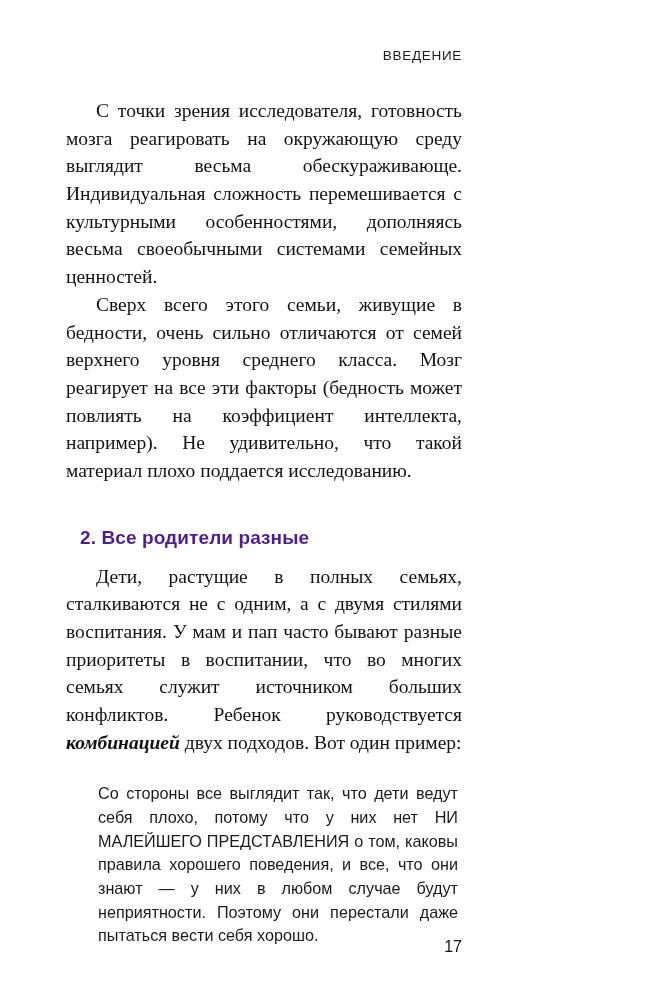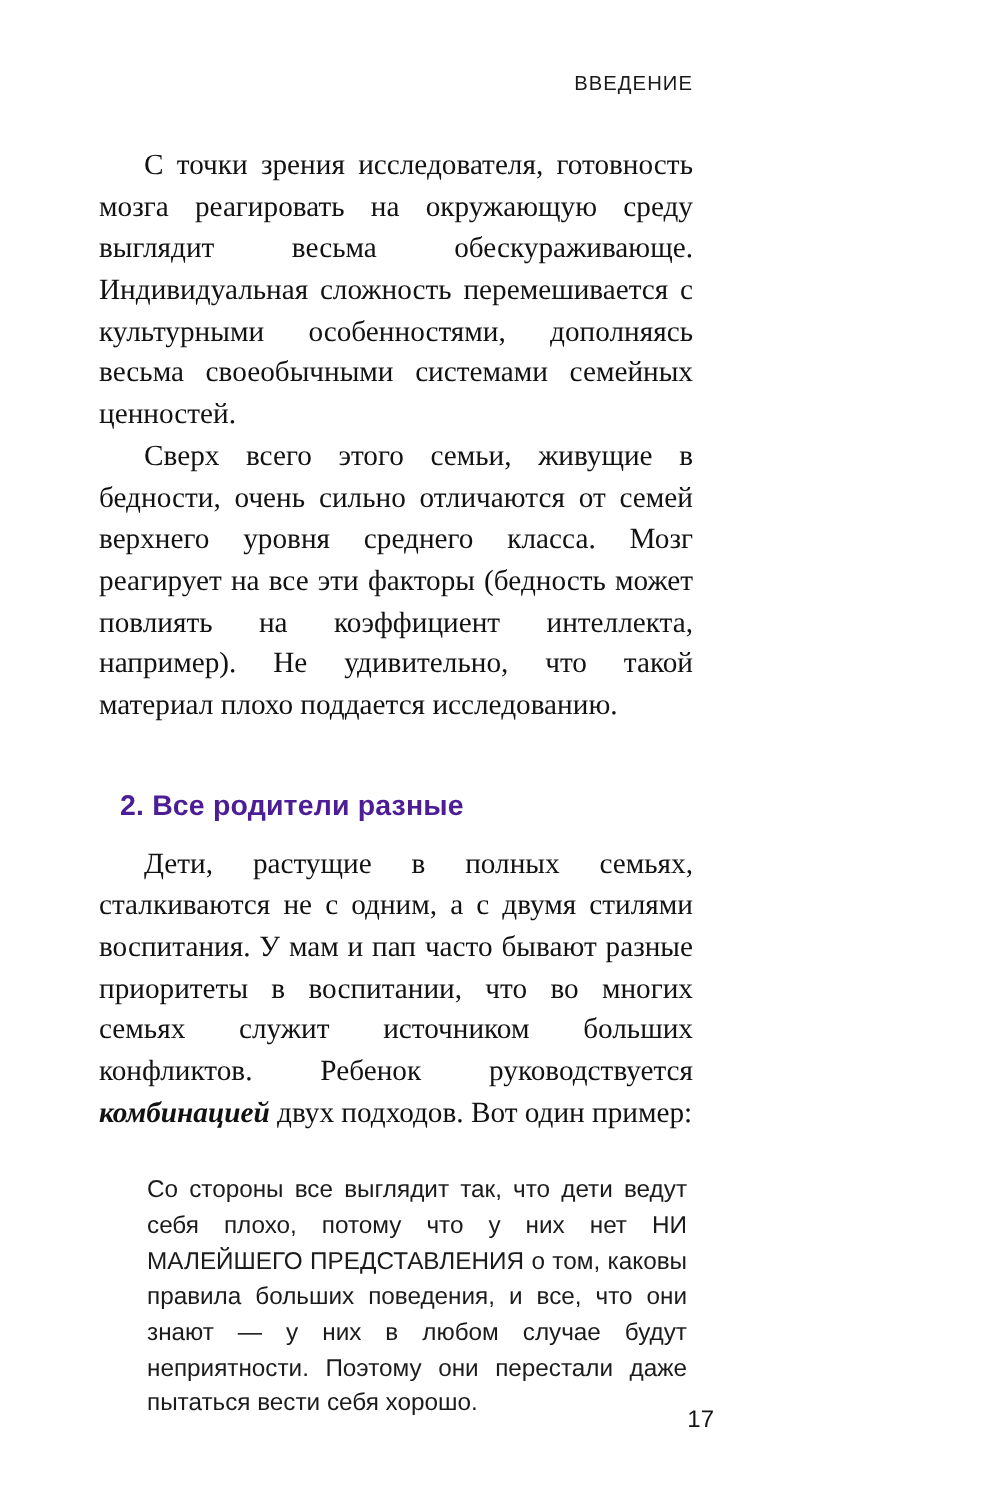--- a/index.html
+++ b/index.html
@@ -69,21 +69,21 @@
   }
   .quote-text + .quote-text {
     margin-top: 17px;
   }
   em {
     font-style: italic;
     font-weight: bold;
   }
   .page-number {
     position: absolute;
-    right: 52px;
+    right: 66px;
     bottom: 44px;
     font-family: "Liberation Sans", sans-serif;
     font-size: 16px;
     color: #151515;
   }
 </style>
 </head>
 <body>
 
 <div class="page">
@@ -92,18 +92,18 @@
 
   <p class="body-text indent">С точки зрения исследователя, готовность мозга реагировать на окружающую среду выглядит весьма обескураживающе. Индивидуальная сложность перемешивается с культурными особенностями, дополняясь весьма своеобычными системами семейных ценностей.</p>
 
   <p class="body-text indent">Сверх всего этого семьи, живущие в бедности, очень сильно отличаются от семей верхнего уровня среднего класса. Мозг реагирует на все эти факторы (бедность может повлиять на коэффициент интеллекта, например). Не удивительно, что такой материал плохо поддается исследованию.</p>
 
   <h2 class="section-heading">2. Все родители разные</h2>
 
   <p class="body-text indent"><span>Дети, растущие в полных семьях, сталкиваются не с одним, а с двумя стилями воспитания. У мам и пап часто бывают разные приоритеты в воспитании, что во многих семьях служит источником больших конфликтов. Ребенок руководствуется </span><em>комбинацией</em><span> двух подходов. Вот один пример:</span></p>
 
   <div class="quote-block">
-    <p class="quote-text">Со стороны все выглядит так, что дети ведут себя плохо, потому что у них нет НИ МАЛЕЙШЕГО ПРЕДСТАВЛЕНИЯ о том, каковы правила больших поведения, и все, что они знают — у них в любом случае будут неприятности. Поэтому они перестали даже пытаться вести себя хорошо.</p>
+    <p class="quote-text">Со стороны все выглядит так, что дети ведут себя плохо, потому что у них нет НИ МАЛЕЙШЕГО ПРЕДСТАВЛЕНИЯ о том, каковы правила хорошего поведения, и все, что они знают — у них в любом случае будут неприятности. Поэтому они перестали даже пытаться вести себя хорошо.</p>
   </div>
 
   <div class="page-number">17</div>
 
 </div>
 
 </body></html>

